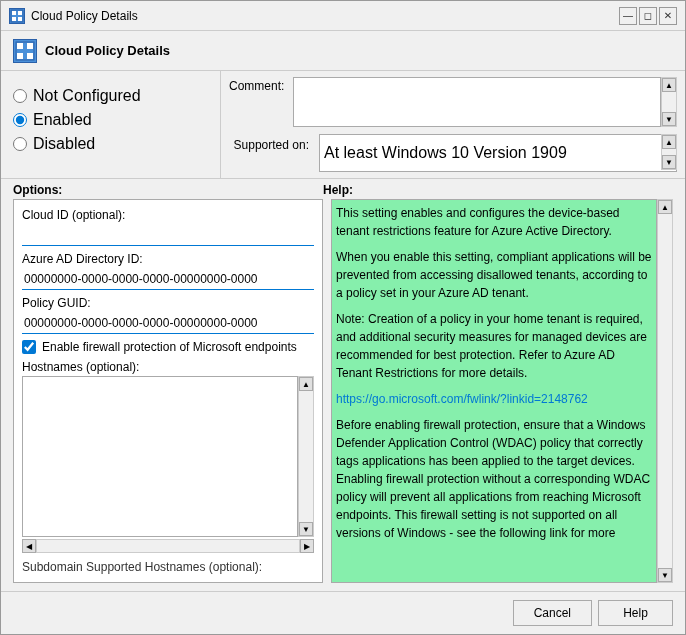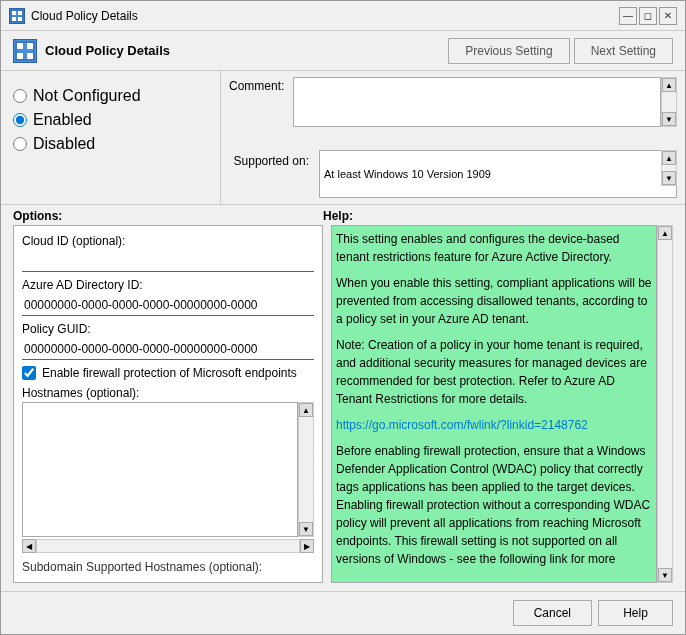--- a/index.html
+++ b/index.html
@@ -302,24 +302,20 @@
       <div class="header-icon">
         <svg width="20" height="20" viewBox="0 0 20 20">
           <rect x="1" y="1" width="18" height="18" fill="#4a90d9" stroke="#2a60a9" stroke-width="1"></rect>
           <rect x="2" y="2" width="6" height="6" fill="white"></rect>
           <rect x="12" y="2" width="6" height="6" fill="white"></rect>
           <rect x="2" y="12" width="6" height="6" fill="white"></rect>
           <rect x="12" y="12" width="6" height="6" fill="white"></rect>
         </svg>
       </div>
       <span class="header-title">Cloud Policy Details</span>
-    </div>
-    <div class="header-buttons">
-      <button class="nav-btn">Previous Setting</button>
-      <button class="nav-btn">Next Setting</button>
     </div>
   </div>
 
   <div class="top-section">
     <div class="top-left">
       <div class="radio-group">
         <label class="radio-item">
           <input type="radio" class="radio-input" name="config" style="">
           <span class="radio-label">Not Configured</span>
         </label>
@@ -328,36 +324,36 @@
           <span class="radio-label">Enabled</span>
         </label>
         <label class="radio-item">
           <input type="radio" class="radio-input" name="config" style="">
           <span class="radio-label">Disabled</span>
         </label>
       </div>
     </div>
     <div class="top-right">
 
-      <div style="display:flex; align-items:flex-start; gap:4px; margin-bottom:20px;">
+      <div style="display:flex; align-items:flex-start; gap:4px; margin-bottom:4px;">
         <span class="comment-label" style="font-size:12px; padding-top:2px;">Comment:</span>
         <div style="flex:1; position:relative;">
           <textarea class="comment-box" style="width: calc(100% - 16px); height: 50px; border: 1px solid rgb(170, 170, 170); resize: none; font-size: 12px; padding: 2px;"></textarea>
           <div style="position:absolute; right:0; top:0; width:16px; height:50px; background:#f0f0f0; border:1px solid #ccc; display:flex; flex-direction:column;">
             <div style="width:14px;height:14px;background:#e0e0e0;border:1px solid #aaa;display:flex;align-items:center;justify-content:center;font-size:8px;cursor:pointer;">▲</div>
             <div style="flex:1;"></div>
             <div style="width:14px;height:14px;background:#e0e0e0;border:1px solid #aaa;display:flex;align-items:center;justify-content:center;font-size:8px;cursor:pointer;">▼</div>
           </div>
         </div>
       </div>
 
       <div style="display:flex; align-items:flex-start; gap:10px;">
         <span class="supported-label" style="font-size:12px; text-align:right; min-width:80px; padding-top:4px;">Supported on:</span>
         <div style="flex:1; position:relative;">
-          <div style="width:calc(100%-16px); height:48px; border:1px solid #aaa; background:white; font-size:11px; padding:4px; display:flex; align-items:center;">At least Windows 10 Version 1909</div>
+          <div style="width:calc(100%-16px); height:38px; border:1px solid #aaa; background:white; font-size:16px; padding:4px; display:flex; align-items:center;">At least Windows 10 Version 1909</div>
           <div style="position:absolute; right:0; top:0; width:16px; height:36px; background:#f0f0f0; border:1px solid #ccc; display:flex; flex-direction:column;">
             <div style="width:14px;height:14px;background:#e0e0e0;border:1px solid #aaa;display:flex;align-items:center;justify-content:center;font-size:8px;cursor:pointer;">▲</div>
             <div style="flex:1;"></div>
             <div style="width:14px;height:14px;background:#e0e0e0;border:1px solid #aaa;display:flex;align-items:center;justify-content:center;font-size:8px;cursor:pointer;">▼</div>
           </div>
         </div>
       </div>
     </div>
   </div>
 

